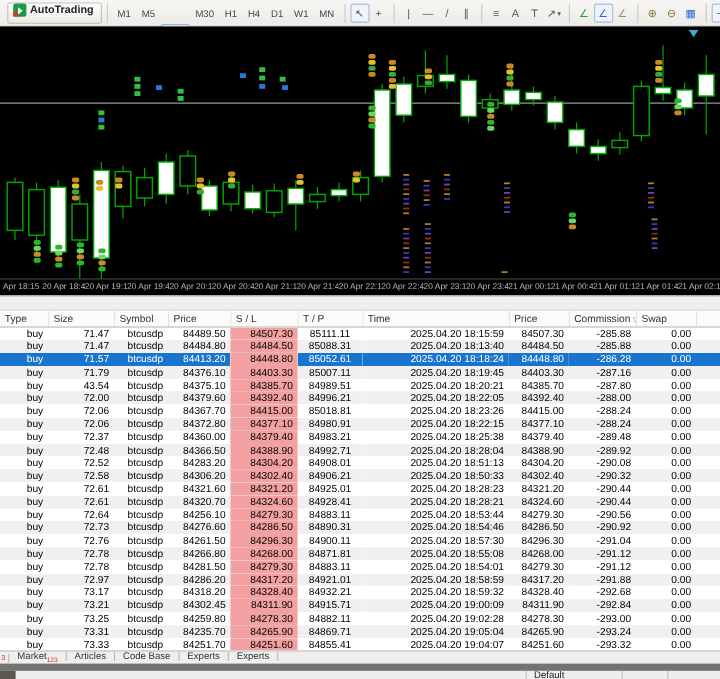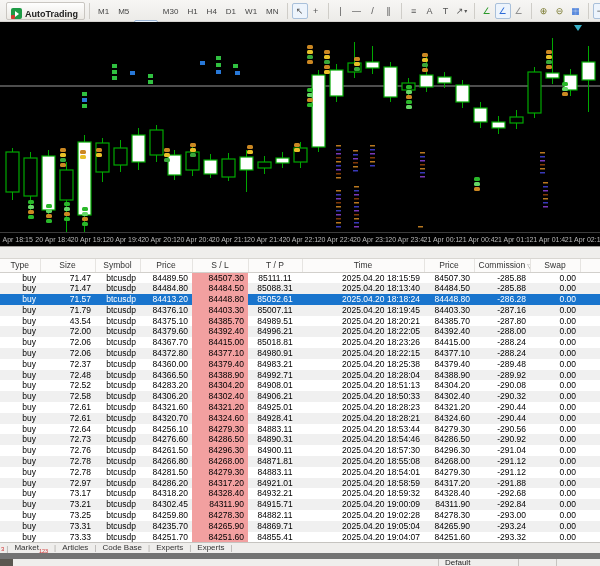--- a/index.html
+++ b/index.html
@@ -2,21 +2,21 @@
 <html><head>
 <meta charset="utf-8">
 <style>
   * { box-sizing: border-box; margin: 0; padding: 0; }
   html,body { width:600px; height:566px; overflow:hidden; font-family:"Liberation Sans",sans-serif; background:#f0efed; }
   .app { width:600px; height:566px; display:flex; flex-direction:column; }
 
   
   .toolbar { height:22px; flex:0 0 22px; display:flex; align-items:center; background:linear-gradient(#f7f6f4,#ecebe8); border-bottom:1px solid #d6d4d0; padding-left:2px; }
   .tb-cut { width:5px; height:13px; background:#c2453a; border-radius:1px; margin-right:4px; }
-  .at-btn { display:flex; align-items:flex-end; gap:3px; height:18px; padding:0 6px 0 4px; border:1px solid #c9c6c1; border-radius:2px; background:linear-gradient(#fefefe,#eceae5); font-size:9px; font-weight:bold; color:#222; }
+  .at-btn { display:flex; align-items:flex-start; gap:3px; height:18px; padding:0 6px 0 4px; border:1px solid #c9c6c1; border-radius:2px; background:linear-gradient(#fefefe,#eceae5); font-size:9px; font-weight:bold; color:#222; }
   .at-ic { width:11px; height:11px; background:#1d9a44; border-radius:2px; position:relative; }
   .at-ic::after { content:""; position:absolute; left:4px; top:3px; border-left:4px solid #fff; border-top:3px solid transparent; border-bottom:3px solid transparent; }
   .at-ic::before { content:""; position:absolute; left:0px; bottom:0px; width:4px; height:4px; background:#d23b2e; border-radius:1px; }
   .sep { width:1px; height:16px; background:#cfcdc8; margin:0 4px; flex:0 0 1px; }
   .tf-group { display:flex; align-items:center; gap:1px; }
   .tfbtn { font-size:8px; color:#444; padding:0 3px; height:15px; line-height:15px; border:1px solid transparent; border-radius:2px; }
   .tfbtn.active { border-color:#9ab4d4; background:#eaf2fb; color:#111;margin-top:34px; }
   .tools { display:flex; align-items:center; }
   .tg { display:flex; align-items:center; }
   .tool { width:16px; height:16px; display:flex; align-items:center; justify-content:center; font-size:9px; color:#555; border:1px solid transparent; border-radius:2px; position:relative; }
@@ -25,21 +25,21 @@
 
   
   .chart { height:210px; flex:0 0 210px; background:#000; position:relative; }
   .timeaxis { height:14px; flex:0 0 14px; background:#000; border-top:1px solid #3c3c3c; display:flex; }
   .timeaxis span { flex:1; text-align:center; font-size:7px; line-height:13px; color:#b9b9b9; white-space:nowrap; overflow:hidden; }
   .splitter { height:13px; flex:0 0 13px; background:#efeeec; border-top:1px solid #9f9d99; border-bottom:1px solid #d8d6d2; }
 
   
   .tablewrap { flex:0 0 283px; background:#fff; overflow:hidden; }
   table { border-collapse:collapse; table-layout:fixed; width:600px; }
-  th { height:13px; font-size:8.5px; font-weight:normal; color:#333; background:#fcfbfa; border-right:1px solid #e6e4e1; border-bottom:1px solid #d2d0cc; padding:0 4px; text-align:center; white-space:nowrap; overflow:hidden; }
+  th { height:13px; font-size:8.5px; font-weight:normal; color:#333; background:#fcfbfa; border-right:1px solid #e6e4e1; border-bottom:1px solid #d2d0cc; padding:0 4px; text-align:left; white-space:nowrap; overflow:hidden; }
   td { height:10.8px; font-size:8.5px; line-height:10.8px; color:#000; padding:0 4px; white-space:nowrap; overflow:hidden; text-align:right; }
   td.lft { text-align:center; }
   tr.alt td { background:#f0f0f0; }
   tr.sel td { background:#1874cd; color:#fff; }
   td.sl, tr.sel td.sl { background:#f2a0a0 !important; color:#000 !important; }
   .sortind { font-size:6px; color:#888; margin-left:2px; }
 
   
   .tabsbar { height:11px; flex:0 0 11px; background:#efeeec; border-top:1px solid #c6c4c0; display:flex; align-items:center; font-size:8px; color:#333; }
   .tabfrag { color:#d03030; font-size:6px; margin:2px 1px 0 1px; }

